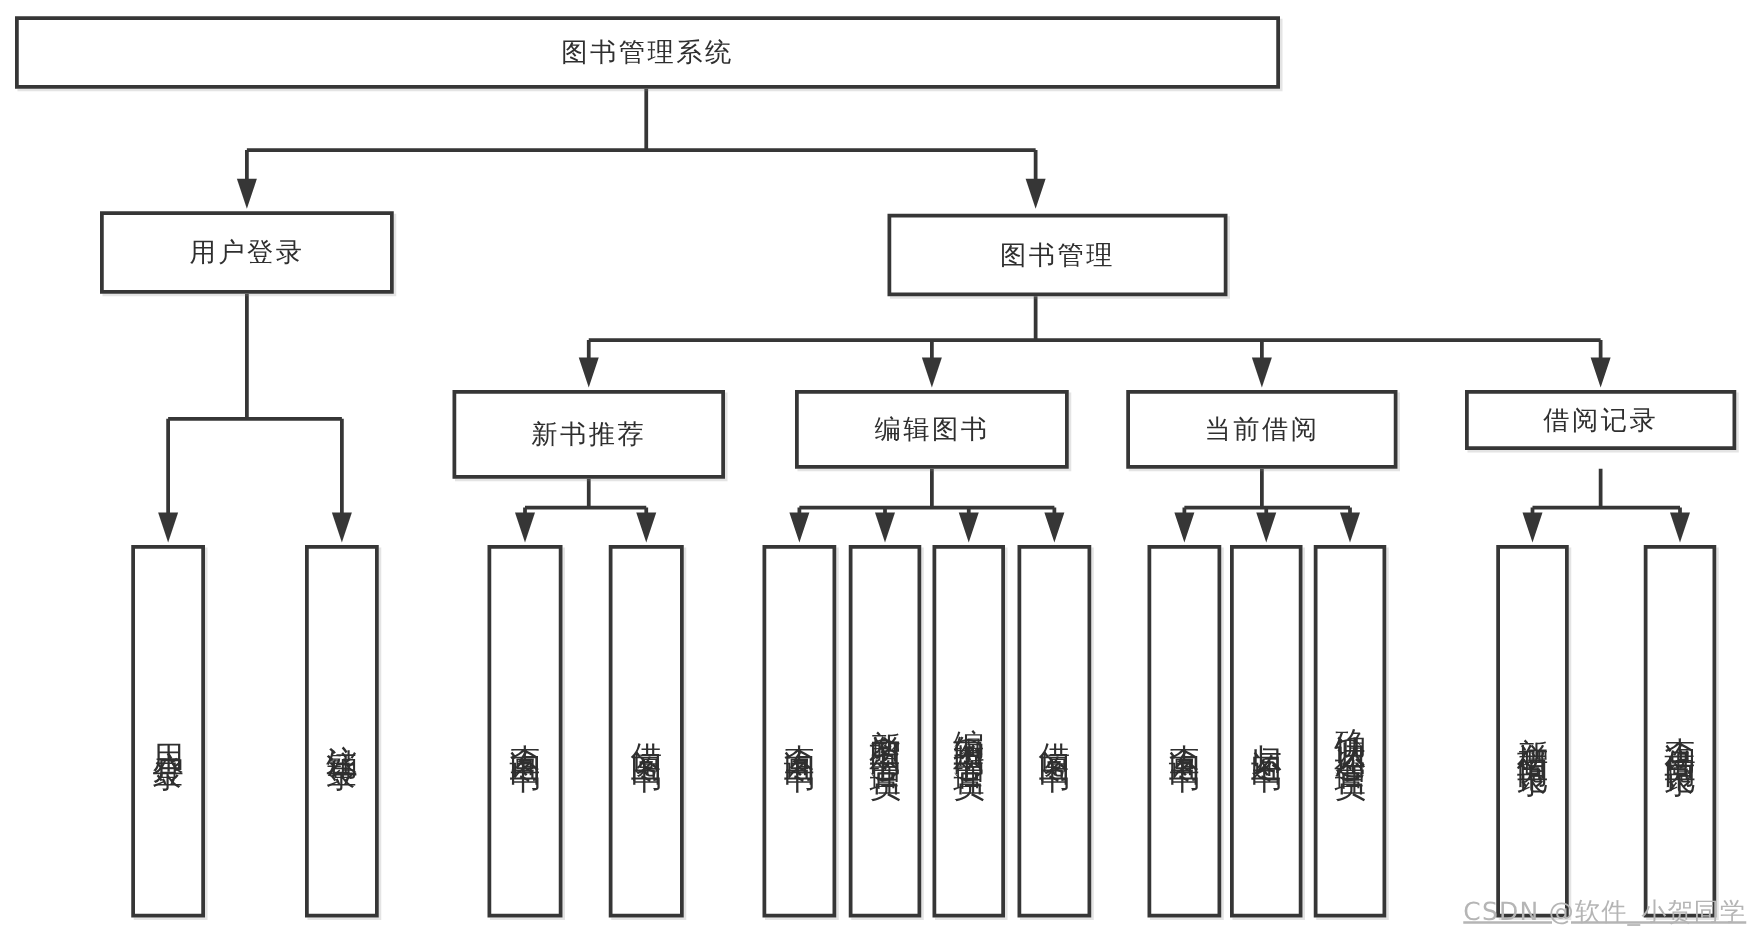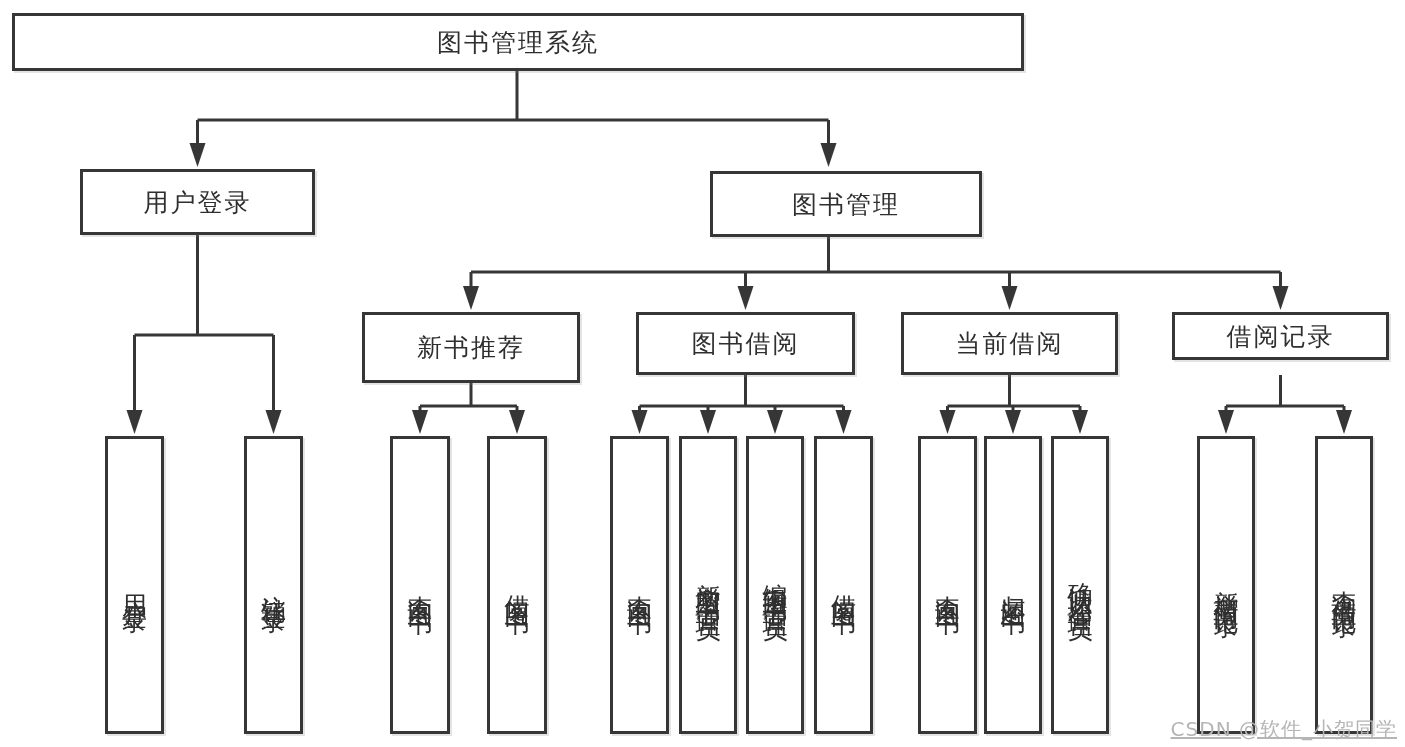--- a/index.html
+++ b/index.html
@@ -23,21 +23,21 @@
   .node{
     position:absolute;
     box-sizing:border-box;
     background:#fff;
     border:3px solid var(--box-border);
     display:flex;align-items:center;justify-content:center;
     box-shadow:2px 2px 0 rgba(130,130,130,0.22);
   }
   .lbl{
     color:var(--text);
-    font-size:25px;
+    font-size:21px;
     letter-spacing:2px;
     white-space:nowrap;
     line-height:1;
   }
   .lbl-v{
     color:var(--text);
     font-size:25px;
     writing-mode:vertical-rl;
     text-orientation:mixed;
     letter-spacing:5px;
@@ -104,21 +104,21 @@
     <span class="lbl">用户登录</span>
   </div>
   <div class="node" style="left:710px;top:171px;width:272px;height:66px">
     <span class="lbl">图书管理</span>
   </div>
 
   <div class="node" style="left:362px;top:312px;width:218px;height:71px">
     <span class="lbl">新书推荐</span>
   </div>
   <div class="node" style="left:636px;top:312px;width:219px;height:63px">
-    <span class="lbl">图书借阅</span>
+    <span class="lbl">编辑图书</span>
   </div>
   <div class="node" style="left:901px;top:312px;width:217px;height:63px">
     <span class="lbl">当前借阅</span>
   </div>
   <div class="node" style="left:1172px;top:312px;width:217px;height:48px">
     <span class="lbl">借阅记录</span>
   </div>
 
   <div class="node" style="left:105px;top:436px;width:59px;height:298px">
     <span class="lbl-v">用户登录</span>

